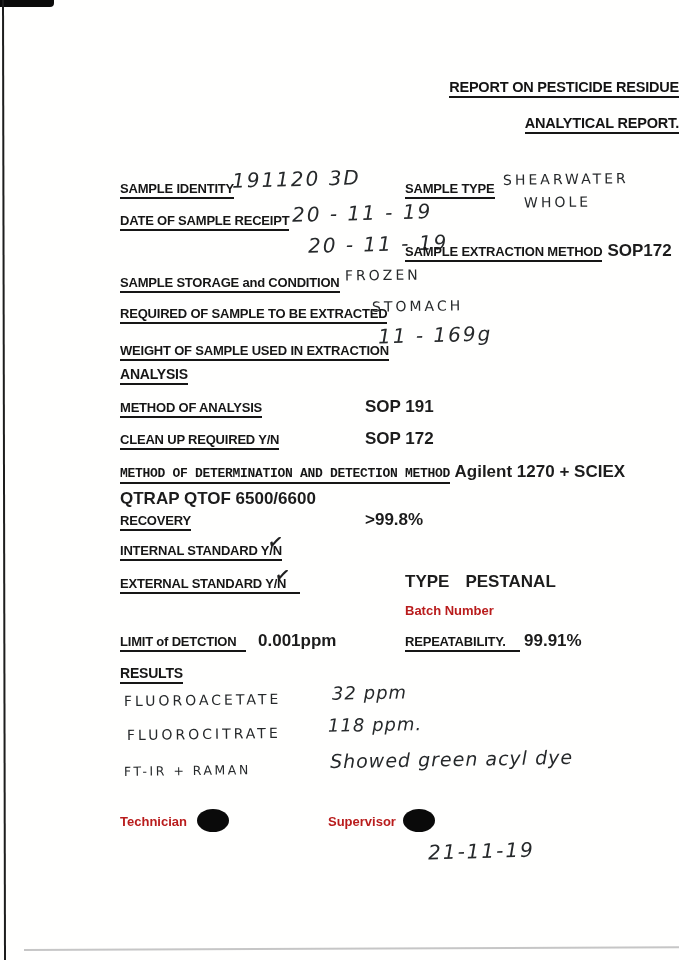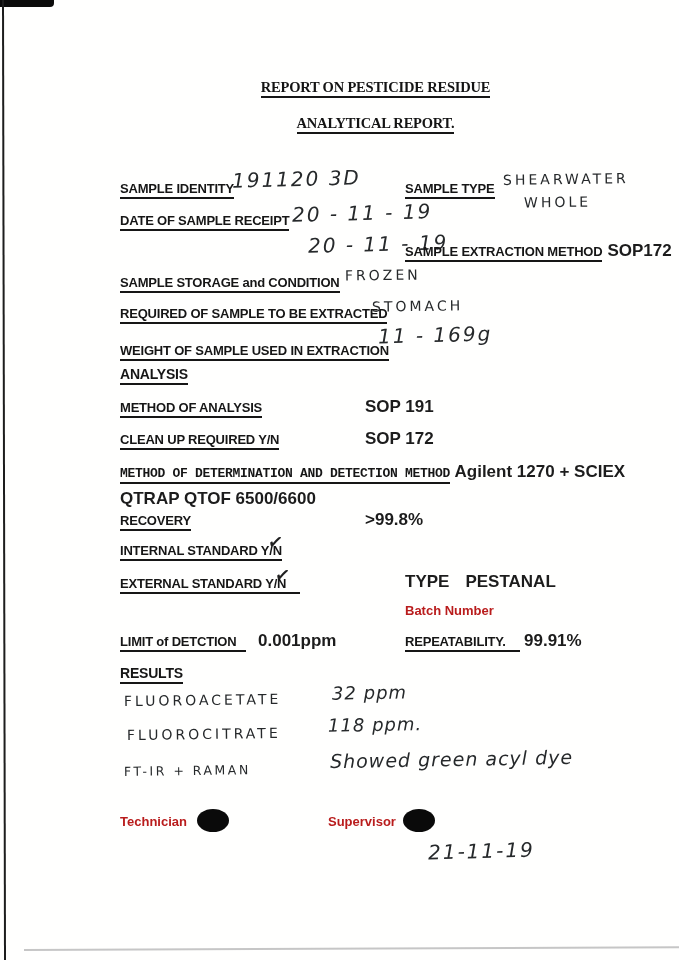--- a/index.html
+++ b/index.html
@@ -8,21 +8,21 @@
     font-family:"Liberation Sans",sans-serif;color:#1a1a1a;overflow:hidden;
   }
   .row{position:absolute;white-space:nowrap;line-height:1.2;}
   .label{font-weight:700;font-size:13px;letter-spacing:-0.2px;color:#161616;}
   .u{border-bottom:2px solid #161616;padding-bottom:1px;}
   .padr8{padding-right:10px;}
   .padr14{padding-right:14px;}
   .tval{font-weight:700;font-size:17px;color:#1c1c1c;}
   .mval{font-weight:600;font-size:13px;color:#b91c1c;}
   .title{font-weight:700;font-size:14.5px;letter-spacing:-0.2px;color:#141414;}
-  .titlewrap{position:absolute;left:72px;width:607px;text-align:center;font-family:Liberation Serif, serif;}
+  .titlewrap{position:absolute;left:72px;width:607px;text-align:right;}
   .hw{font-family:"DejaVu Sans",sans-serif;color:#26292b;}
   .hw-num{font-size:20px;letter-spacing:2px;transform:rotate(-1.5deg);font-style:italic;}
   .hw-caps{font-size:14px;letter-spacing:3px;transform:rotate(-0.8deg);}
   .hw-caps-sm{font-size:12.5px;letter-spacing:2.5px;transform:rotate(-0.8deg);}
   .hw-cursive{font-style:italic;font-size:18px;letter-spacing:1px;transform:rotate(-1deg);}
   .wrapblock{position:absolute;left:120px;top:459px;width:558px;white-space:normal;line-height:25px;}
   .wrapblock .label{letter-spacing:-0.3px;font-family:Liberation Mono, monospace;}
   .tick{
     display:inline-block;font-size:18px;font-weight:700;color:#202020;
     transform:rotate(8deg) translateY(-7px);margin-left:-15px;

